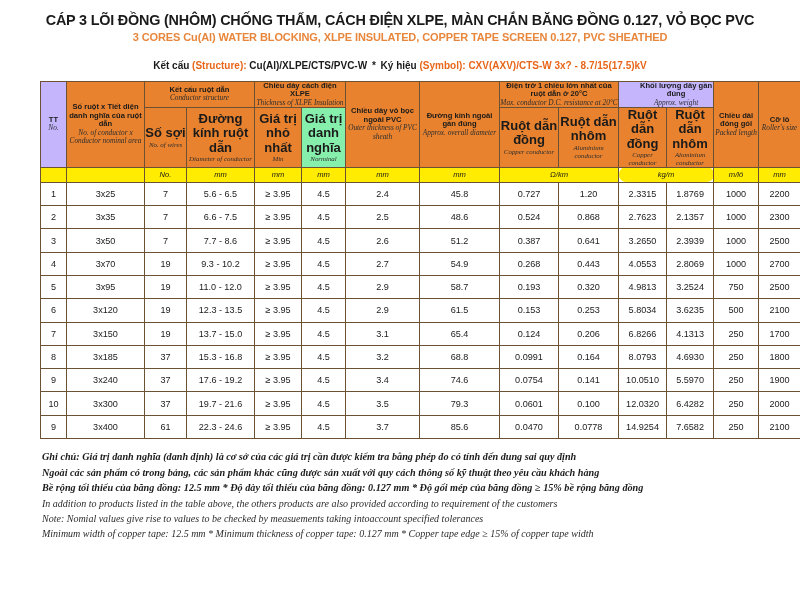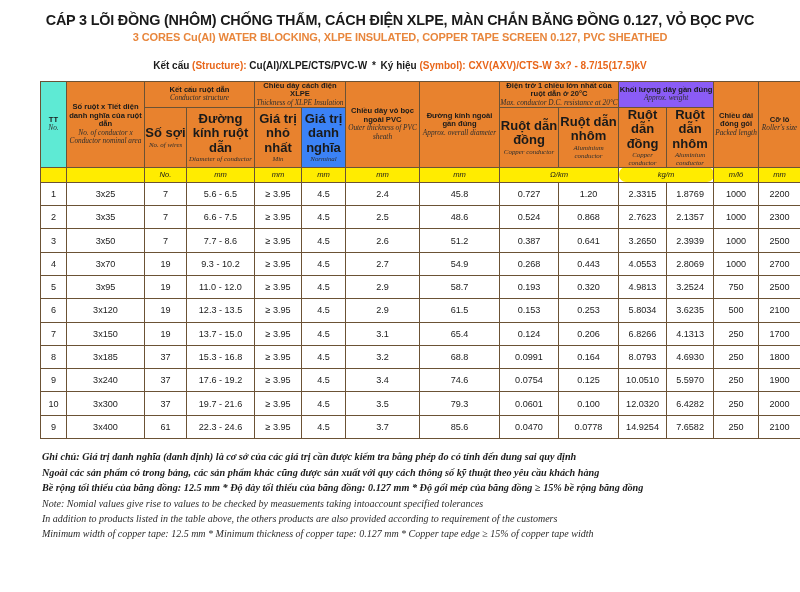--- a/index.html
+++ b/index.html
@@ -138,21 +138,21 @@
         <col style="width:59px">
           <col style="width:60px">
         <col style="width:48px">
           <col style="width:47px">
         <col style="width:45px">
           <col style="width:42px">
       </colgroup>
 
       <thead>
         <tr>
-          <td rowspan="2" style="background: #5eead4;">
+          <td rowspan="2" style="background: #c4b5fd;">
             <span class="h-vn">TT</span>
             <span class="h-en">No.</span>
           </td>
           <td rowspan="2" style="background: rgb(232, 130, 46);">
             <span class="h-vn">Số ruột x Tiết diện danh nghĩa của ruột dẫn</span>
             <span class="h-en">No. of conductor x Conductor nominal area</span>
           </td>
           <td colspan="2" style="background: rgb(232, 130, 46);">
             <span class="h-vn">Kết cấu ruột dẫn</span>
             <span class="h-en">Conductor structure</span>
@@ -166,21 +166,21 @@
             <span class="h-en">Outer thickness of PVC sheath</span>
           </td>
           <td rowspan="2" style="background: rgb(232, 130, 46);">
             <span class="h-vn">Đường kính ngoài gần đúng</span>
             <span class="h-en">Approx. overall diameter</span>
           </td>
           <td colspan="2" style="background: rgb(232, 130, 46);">
             <span class="h-vn">Điện trở 1 chiều lớn nhất của ruột dẫn ở 20°C</span>
             <span class="h-en">Max. conductor D.C. resistance at 20°C</span>
           </td>
-          <td colspan="2" style="background: #8b5cf6;">
+          <td colspan="2" style="background: #c4b5fd; padding-left: 20px;">
             <span class="h-vn">Khối lượng dây gần đúng</span>
             <span class="h-en">Approx. weight</span>
           </td>
           <td rowspan="2" style="background: rgb(232, 130, 46); margin-left: 32px;">
             <span class="h-vn">Chiều dài đóng gói</span>
             <span class="h-en">Packed length</span>
           </td>
           <td rowspan="2" style="background: rgb(232, 130, 46);">
             <span class="h-vn">Cỡ lô</span>
             <span class="h-en">Roller's size</span>
@@ -193,21 +193,21 @@
             <span class="h-en sm">No. of wires</span>
           </td>
           <td style="background: rgb(232, 130, 46);">
             <span class="h-vn sm">Đường kính ruột dẫn</span>
             <span class="h-en sm">Diameter of conductor</span>
           </td>
           <td style="background: rgb(232, 130, 46);">
             <span class="h-vn sm">Giá trị nhỏ nhất</span>
             <span class="h-en sm">Min</span>
           </td>
-          <td style="background: #3b82f6;">
+          <td style="background: #86efac;">
             <span class="h-vn sm">Giá trị danh nghĩa</span>
             <span class="h-en sm">Norminal</span>
           </td>
           <td style="background: rgb(232, 130, 46);">
             <span class="h-vn sm">Ruột dẫn đồng</span>
             <span class="h-en sm">Copper conductor</span>
           </td>
           <td style="background: rgb(232, 130, 46);">
             <span class="h-vn sm">Ruột dẫn nhôm</span>
             <span class="h-en sm">Aluminium conductor</span>
@@ -370,21 +370,21 @@
           <tr>
             <td class="idx">9</td>
             <td>3x240</td>
             <td>37</td>
             <td>17.6 - 19.2</td>
             <td>≥ 3.95</td>
             <td>4.5</td>
             <td>3.4</td>
             <td>74.6</td>
             <td>0.0754</td>
-            <td>0.125</td>
+            <td>0.141</td>
             <td>10.0510</td>
             <td>5.5970</td>
             <td>250</td>
             <td>1900</td>
           </tr>
           <tr>
             <td class="idx">10</td>
             <td>3x300</td>
             <td>37</td>
             <td>19.7 - 21.6</td>
@@ -416,18 +416,18 @@
             <td>2100</td>
           </tr>
         </tbody>
     </table>
   </div>
 
   <div class="notes">
     <div class="note-line vn">Ghi chú: Giá trị danh nghĩa (danh định) là cơ sở của các giá trị cần được kiểm tra bằng phép đo có tính đến dung sai quy định</div>
     <div class="note-line vn">Ngoài các sản phẩm có trong bảng, các sản phẩm khác cũng được sản xuất với quy cách thông số kỹ thuật theo yêu cầu khách hàng</div>
     <div class="note-line vn">Bề rộng tối thiểu của băng đồng: 12.5 mm * Độ dày tối thiểu của băng đồng: 0.127 mm * Độ gối mép của băng đồng ≥ 15% bề rộng băng đồng</div>
+    <div class="note-line en">In addition to products listed in the table above, the others products are also provided according to requirement of the customers</div>
     <div class="note-line en">Note: Nomial values give rise to values to be checked by measuements taking intoaccount specified tolerances</div>
-    <div class="note-line en">In addition to products listed in the table above, the others products are also provided according to requirement of the customers</div>
     <div class="note-line en">Minimum width of copper tape: 12.5 mm * Minimum thickness of copper tape: 0.127 mm * Copper tape edge ≥ 15% of copper tape width</div>
   </div>
 
 </div>
 
 </body></html>

